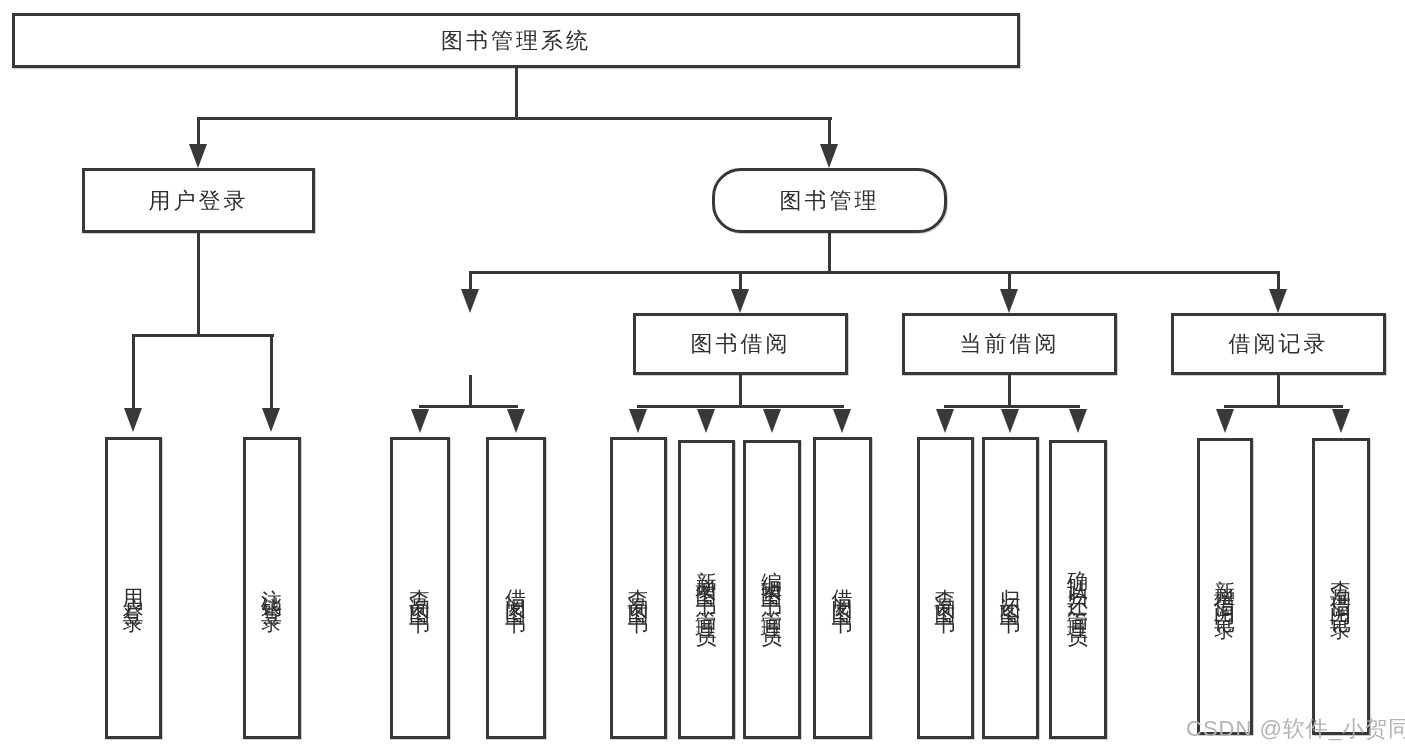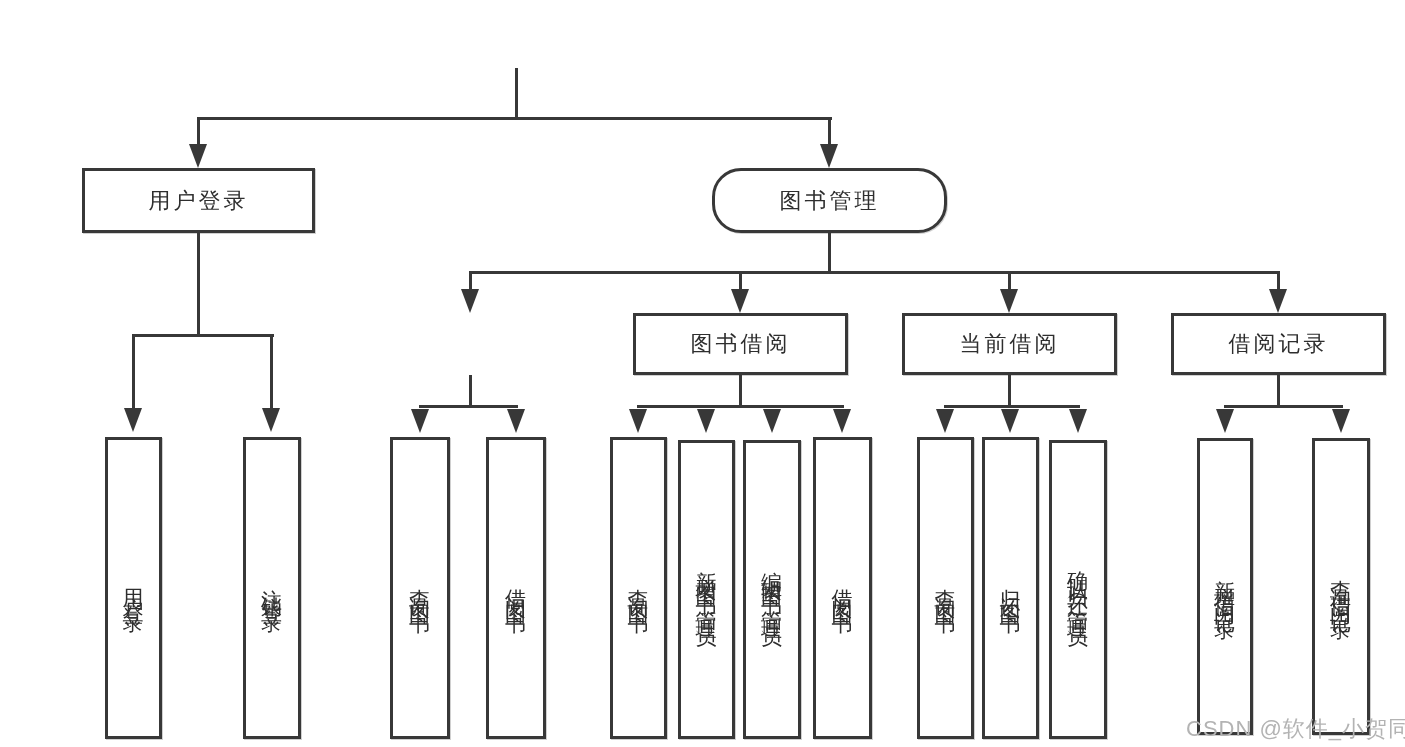--- a/index.html
+++ b/index.html
@@ -56,20 +56,21 @@
     color: #b3b3b3;
     letter-spacing: 1px;
     white-space: nowrap;
   }
 </style>
 </head>
 <body>
 
 <div id="canvas">
 
+  <div class="hbox" style="left:12px; top:13px; width:1008px; height:55px;">图书管理系统</div>
 
   <div class="vline" style="left:515px; top:68px; height:51px;"></div>
   <div class="hline" style="left:197px; top:117px; width:635px;"></div>
   <div class="vline" style="left:197px; top:117px; height:30px;"></div>
   <div class="vline" style="left:828px; top:117px; height:30px;"></div>
   <div class="arrow" style="left:189px; top:144px;"></div>
   <div class="arrow" style="left:820px; top:144px;"></div>
 
   <div class="hbox" style="left:82px; top:168px; width:233px; height:65px;">用户登录</div>
   <div class="hbox" style="left:712px; top:168px; width:235px; height:65px;border-radius:29px;">图书管理</div>

